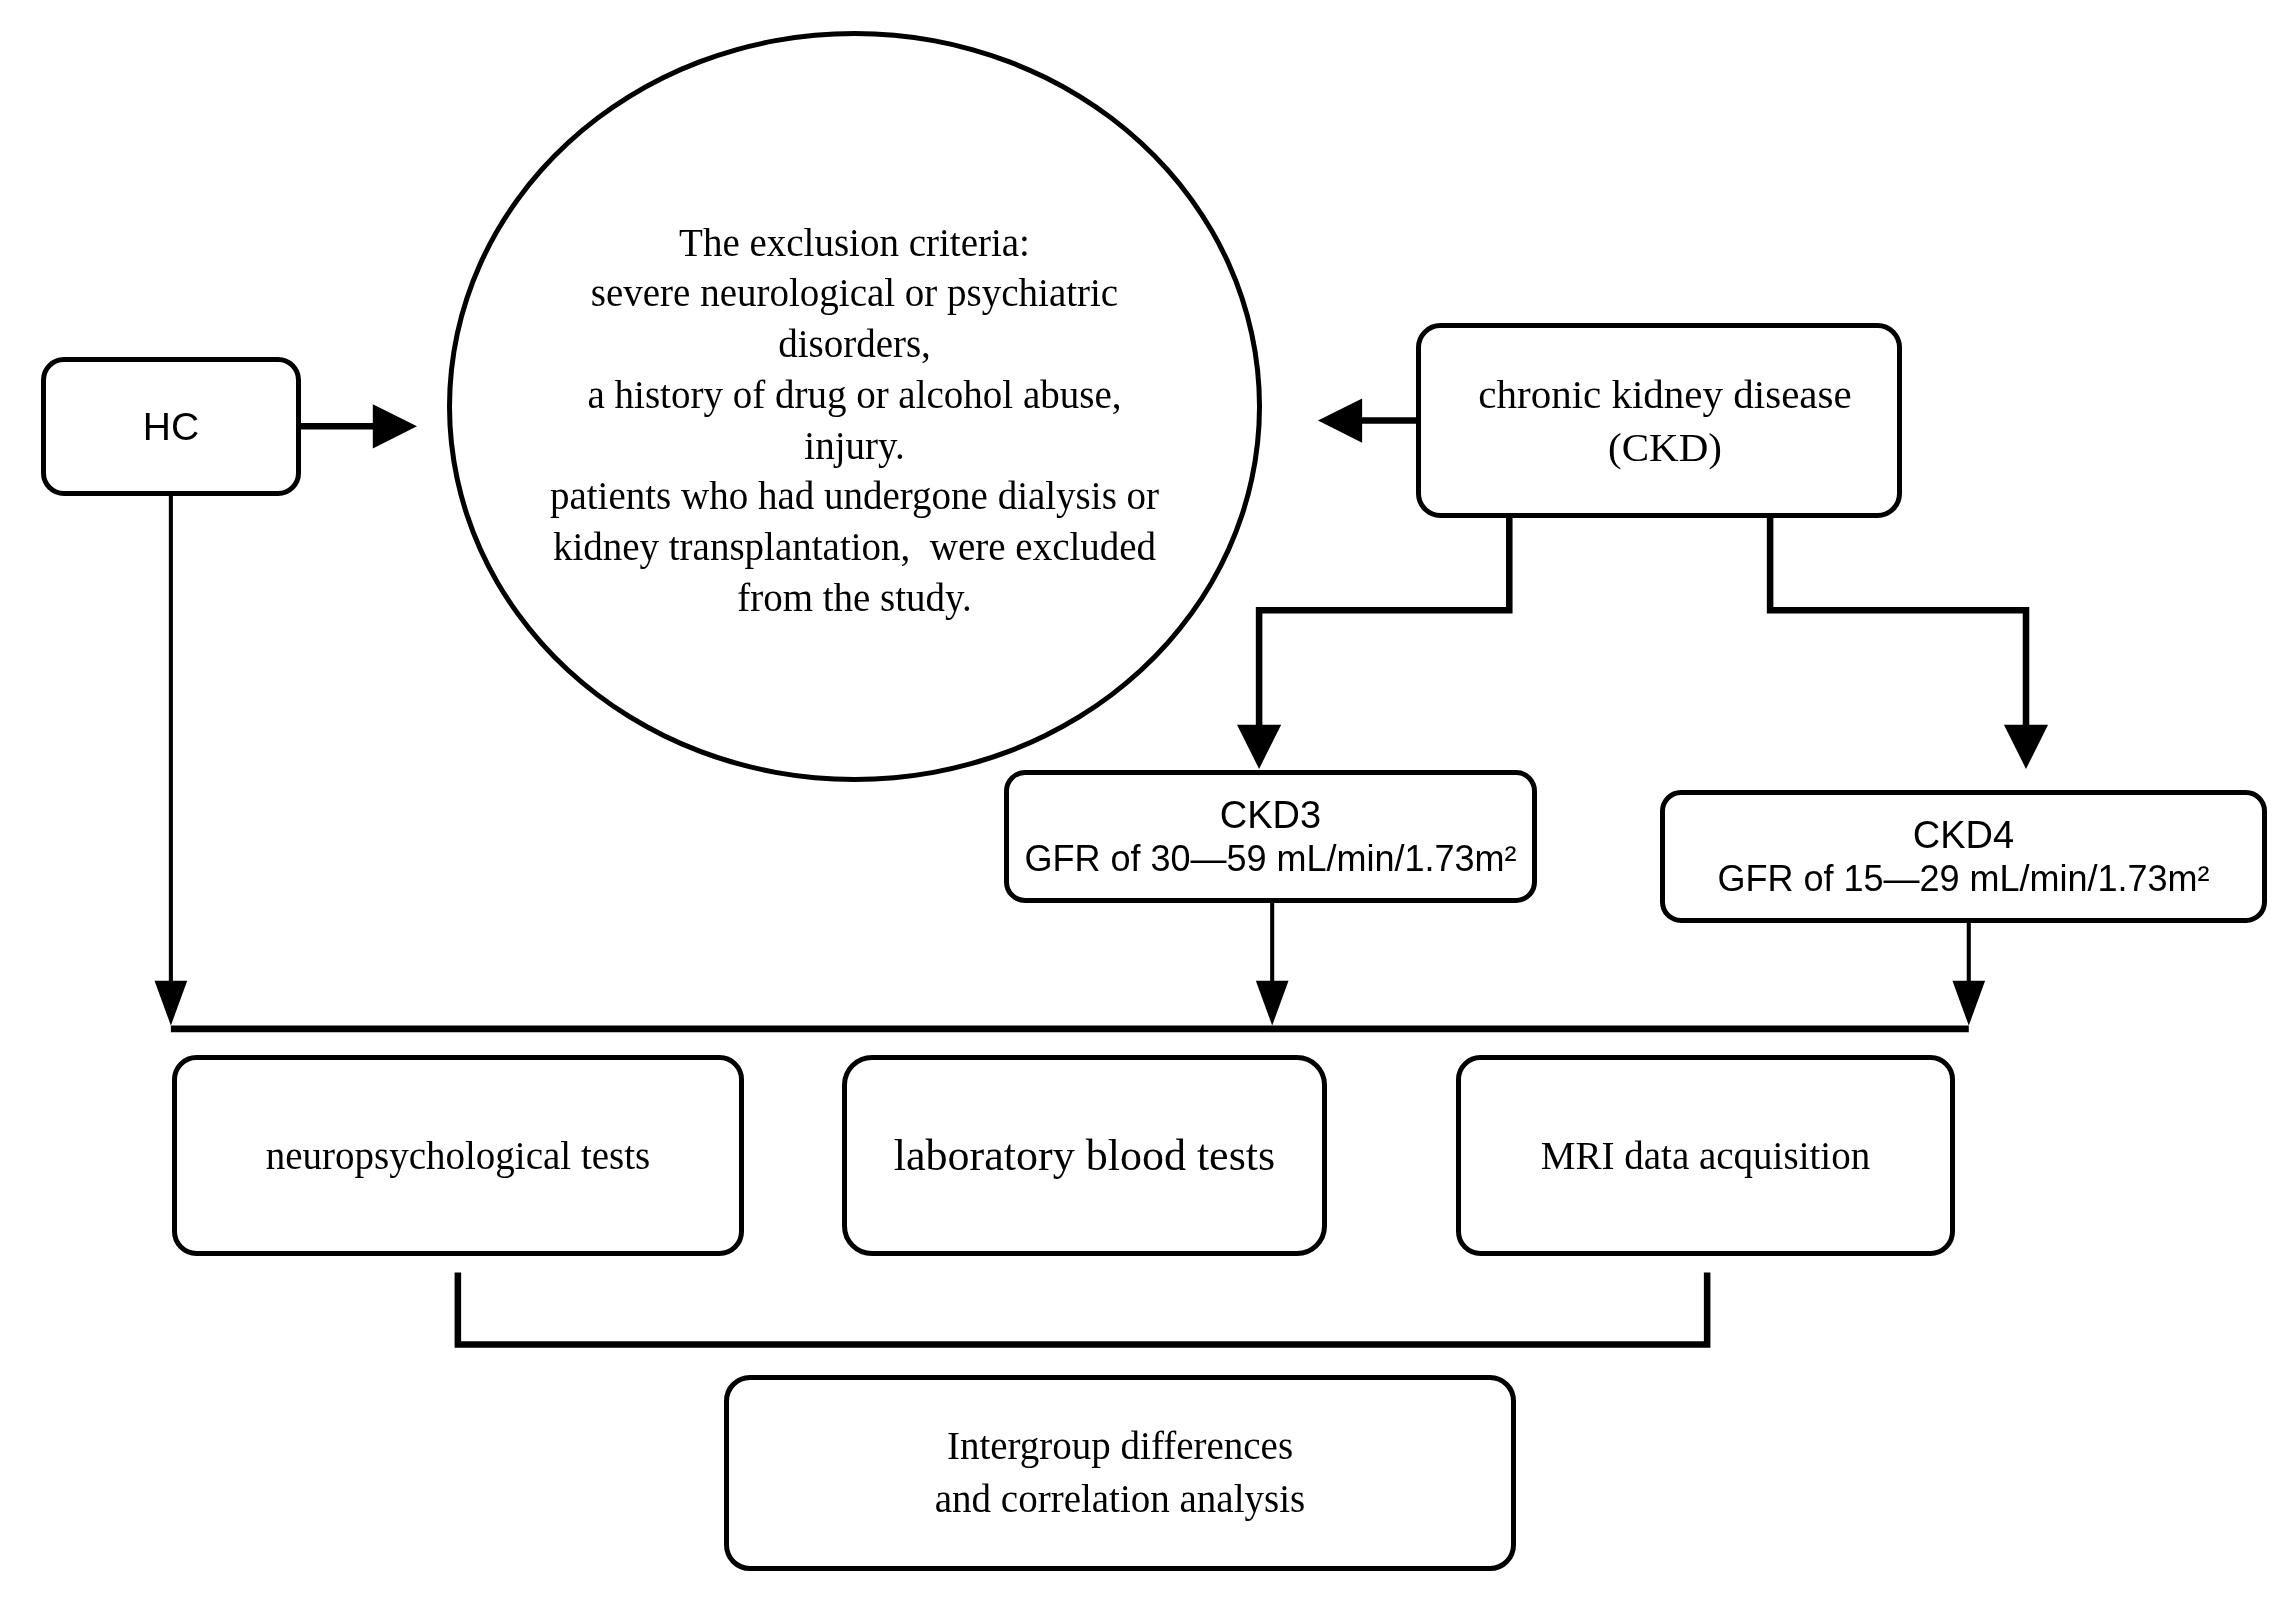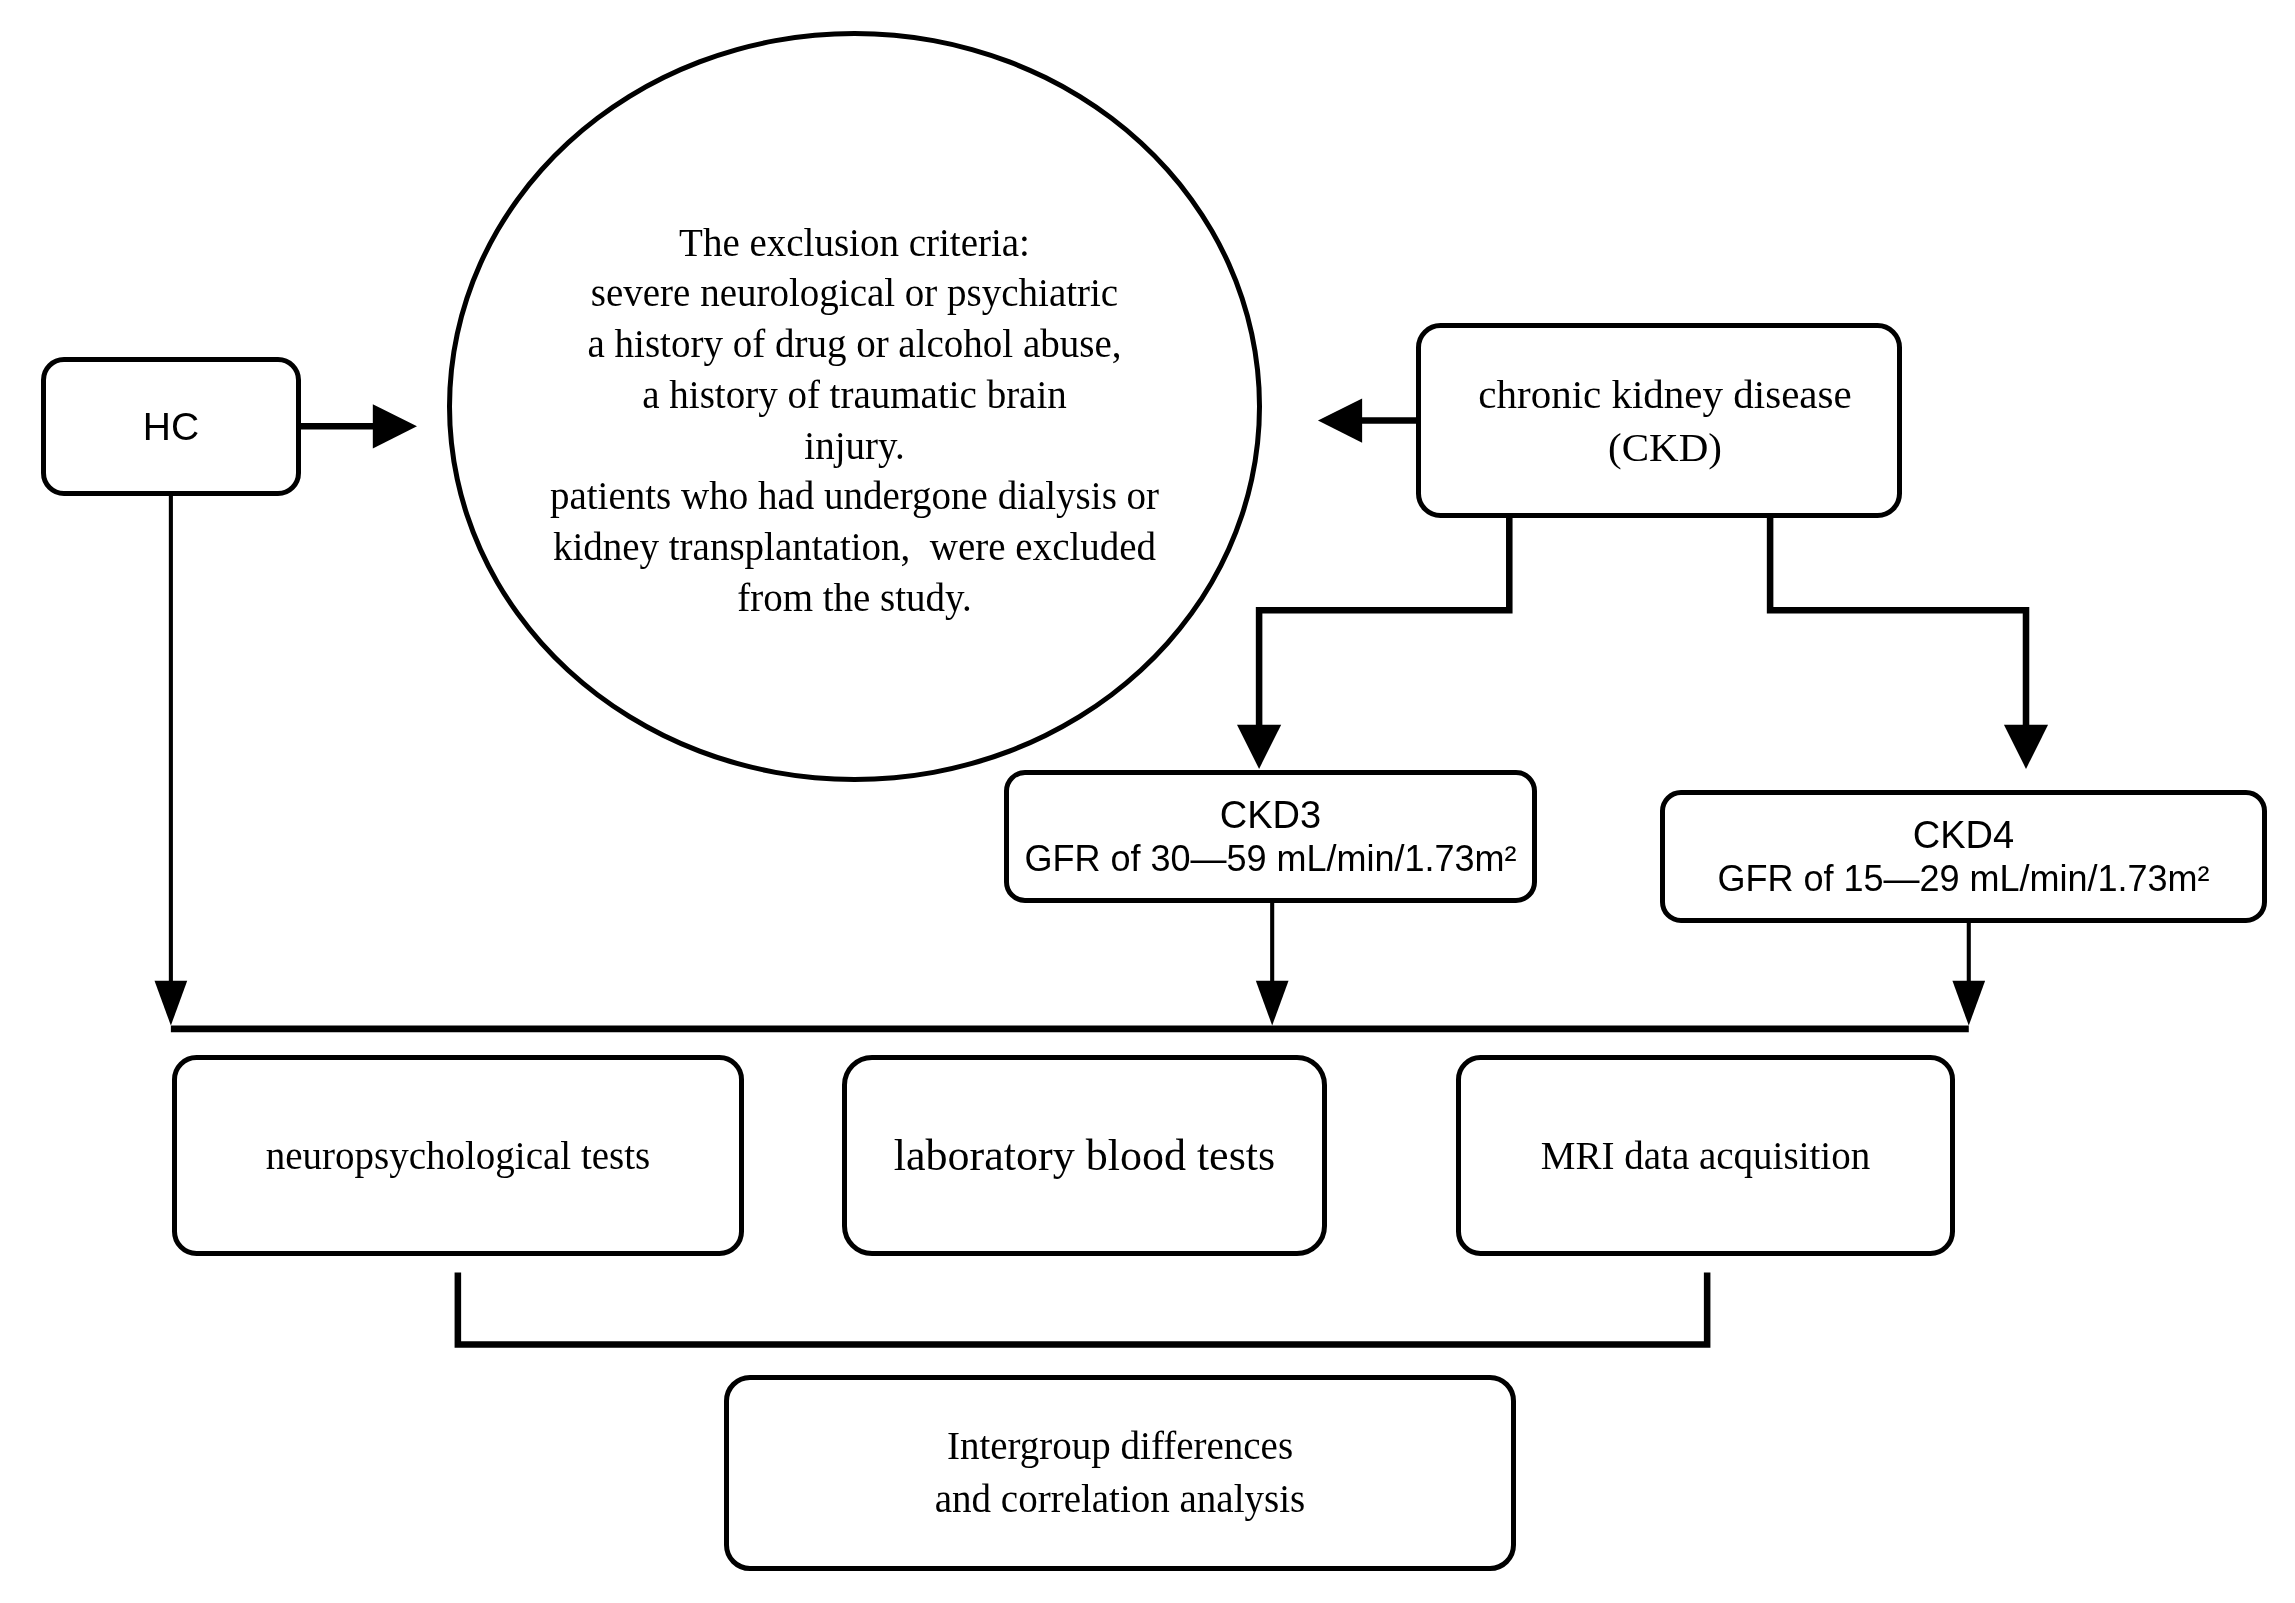--- a/index.html
+++ b/index.html
@@ -98,22 +98,22 @@
   </svg>
 
   <div class="node sans" id="hc-box">
     <span>HC</span>
   </div>
 
   <div id="ellipse" class="serif">
     <div class="ellipse-text">
       <div>The exclusion criteria:</div>
       <div>severe neurological or psychiatric</div>
+      <div>disorders,</div>
       <div>a history of drug or alcohol abuse,</div>
-      <div>a history of traumatic brain</div>
       <div>injury.</div>
       <div>patients who had undergone dialysis or</div>
       <div>kidney transplantation,&nbsp; were excluded</div>
       <div>from the study.</div>
     </div>
   </div>
 
   <div class="node serif" id="ckd-box">
     <div>chronic kidney disease</div>
     <div>(CKD)</div>

